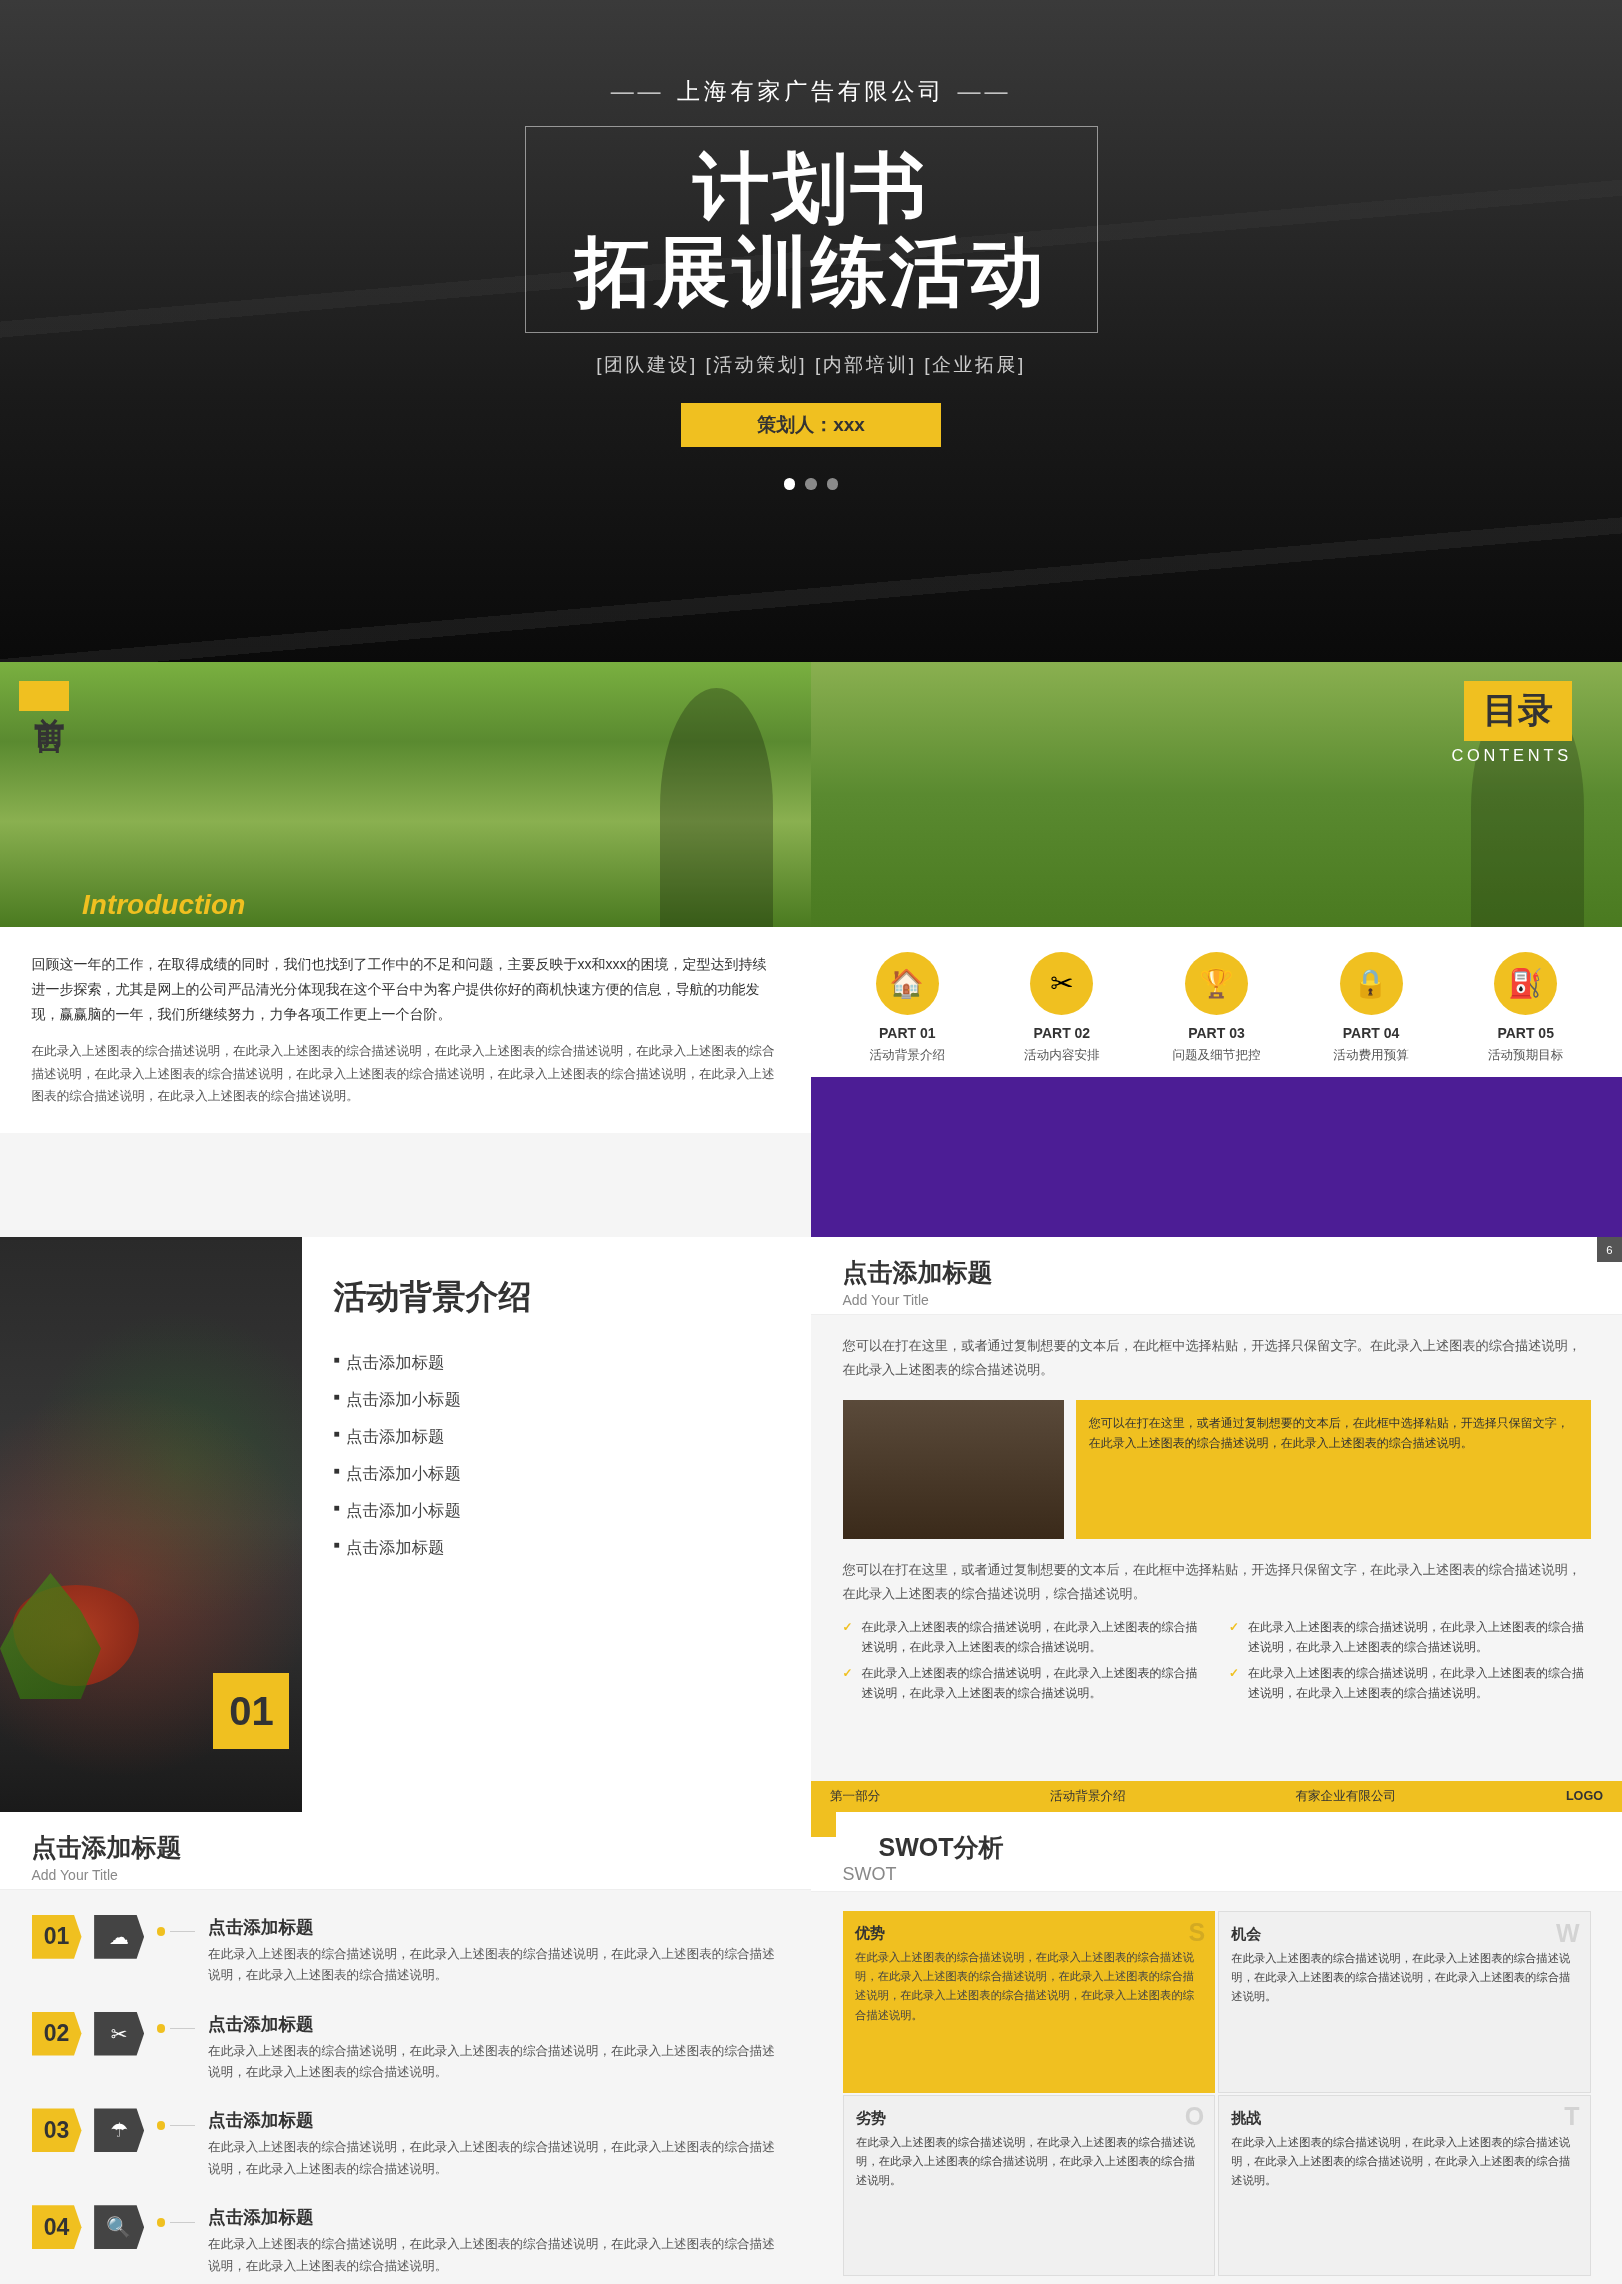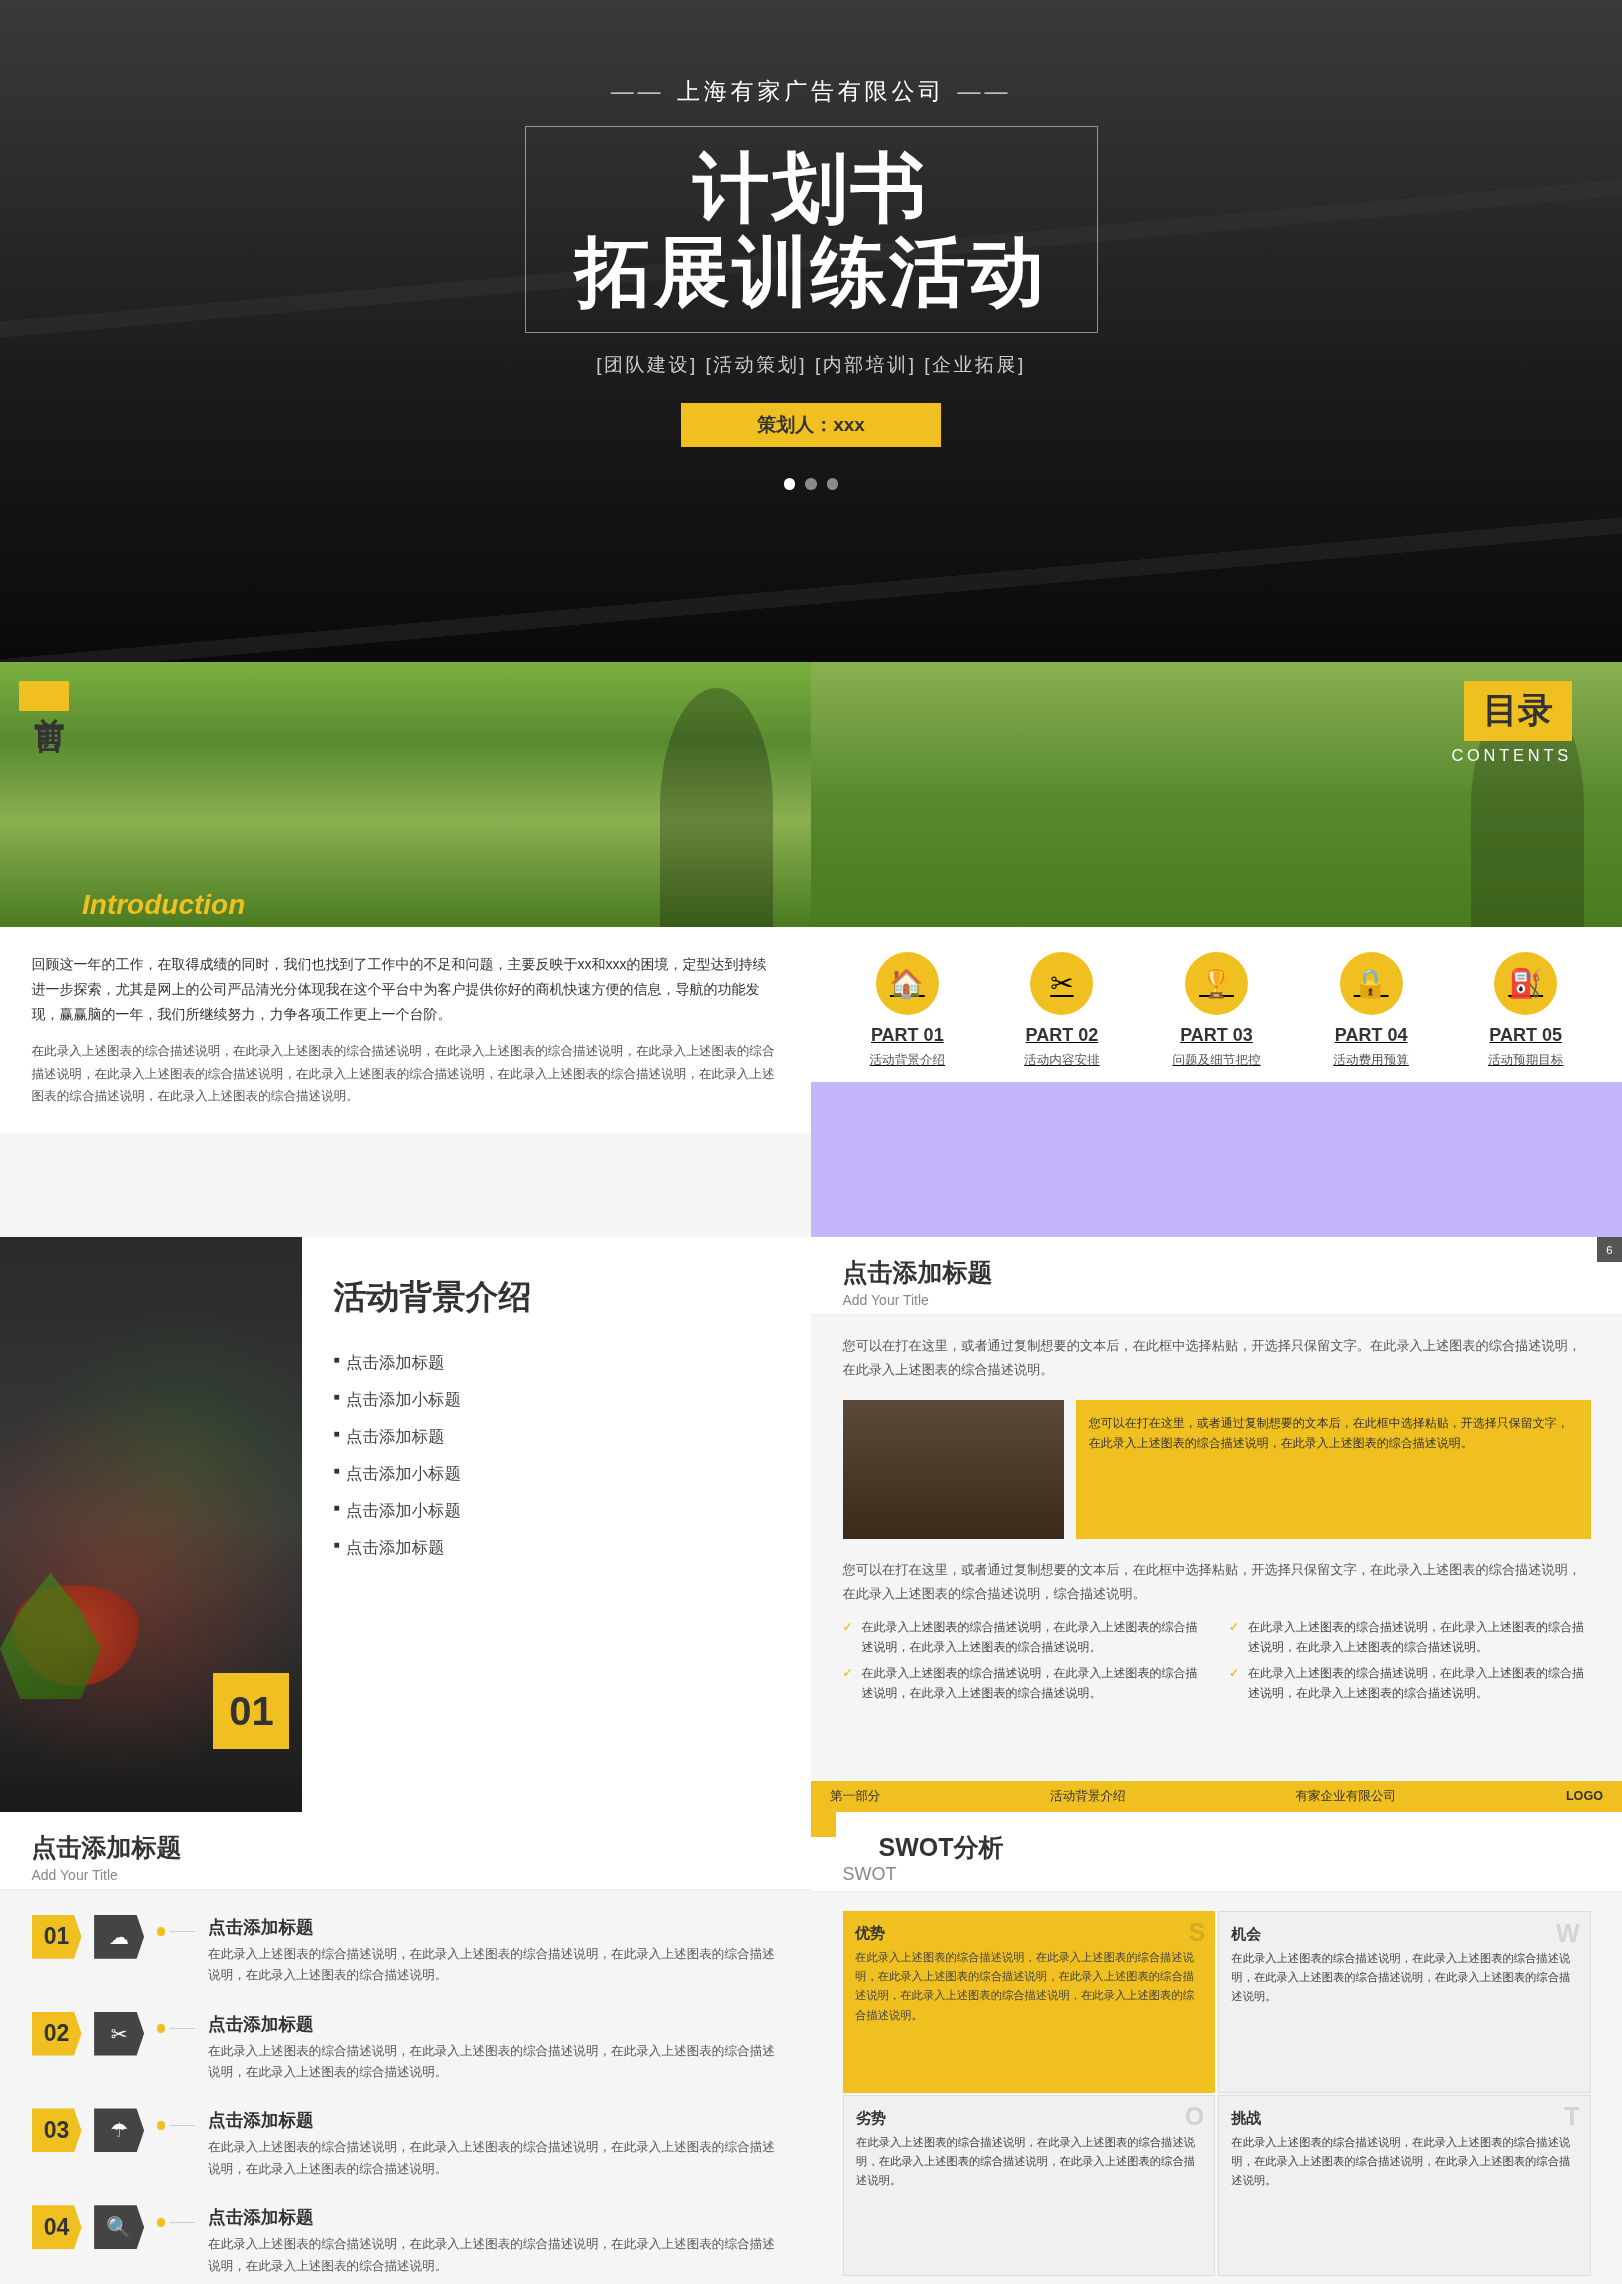--- a/index.html
+++ b/index.html
@@ -166,22 +166,21 @@
       margin-bottom: 12.6px;
     }
     .foreword-sub-text {
       font-size: 12.6px;
       color: #555;
       line-height: 1.8;
     }
 
     
     .slide-toc {
-      background: #c4b5fd;
-      text-decoration: underline;
+      background: #4c1d95;
     }
     .toc-top {
       width: 100%;
       height: 265px;
       position: relative;
       background: linear-gradient(135deg, #5a8a3a 0%, #4a7a2a 30%, #8aaa5a 60%, #6a9a4a 100%);
       overflow: hidden;
     }
     .toc-landscape {
       position: absolute;
@@ -232,21 +231,21 @@
       background: #f0c020;
       display: flex;
       align-items: center;
       justify-content: center;
       margin-bottom: 10px;
     }
     .toc-icon-symbol {
       font-size: 28px;
     }
     .toc-part-num {
-      font-size: 18px;
+      font-size: 14px;
       font-weight: bold;
       color: #333;
       margin-bottom: 5px;
     }
     .toc-part-name {
       font-size: 12.6px;
       color: #555;
       text-align: center;
       line-height: 1.5;
     }

